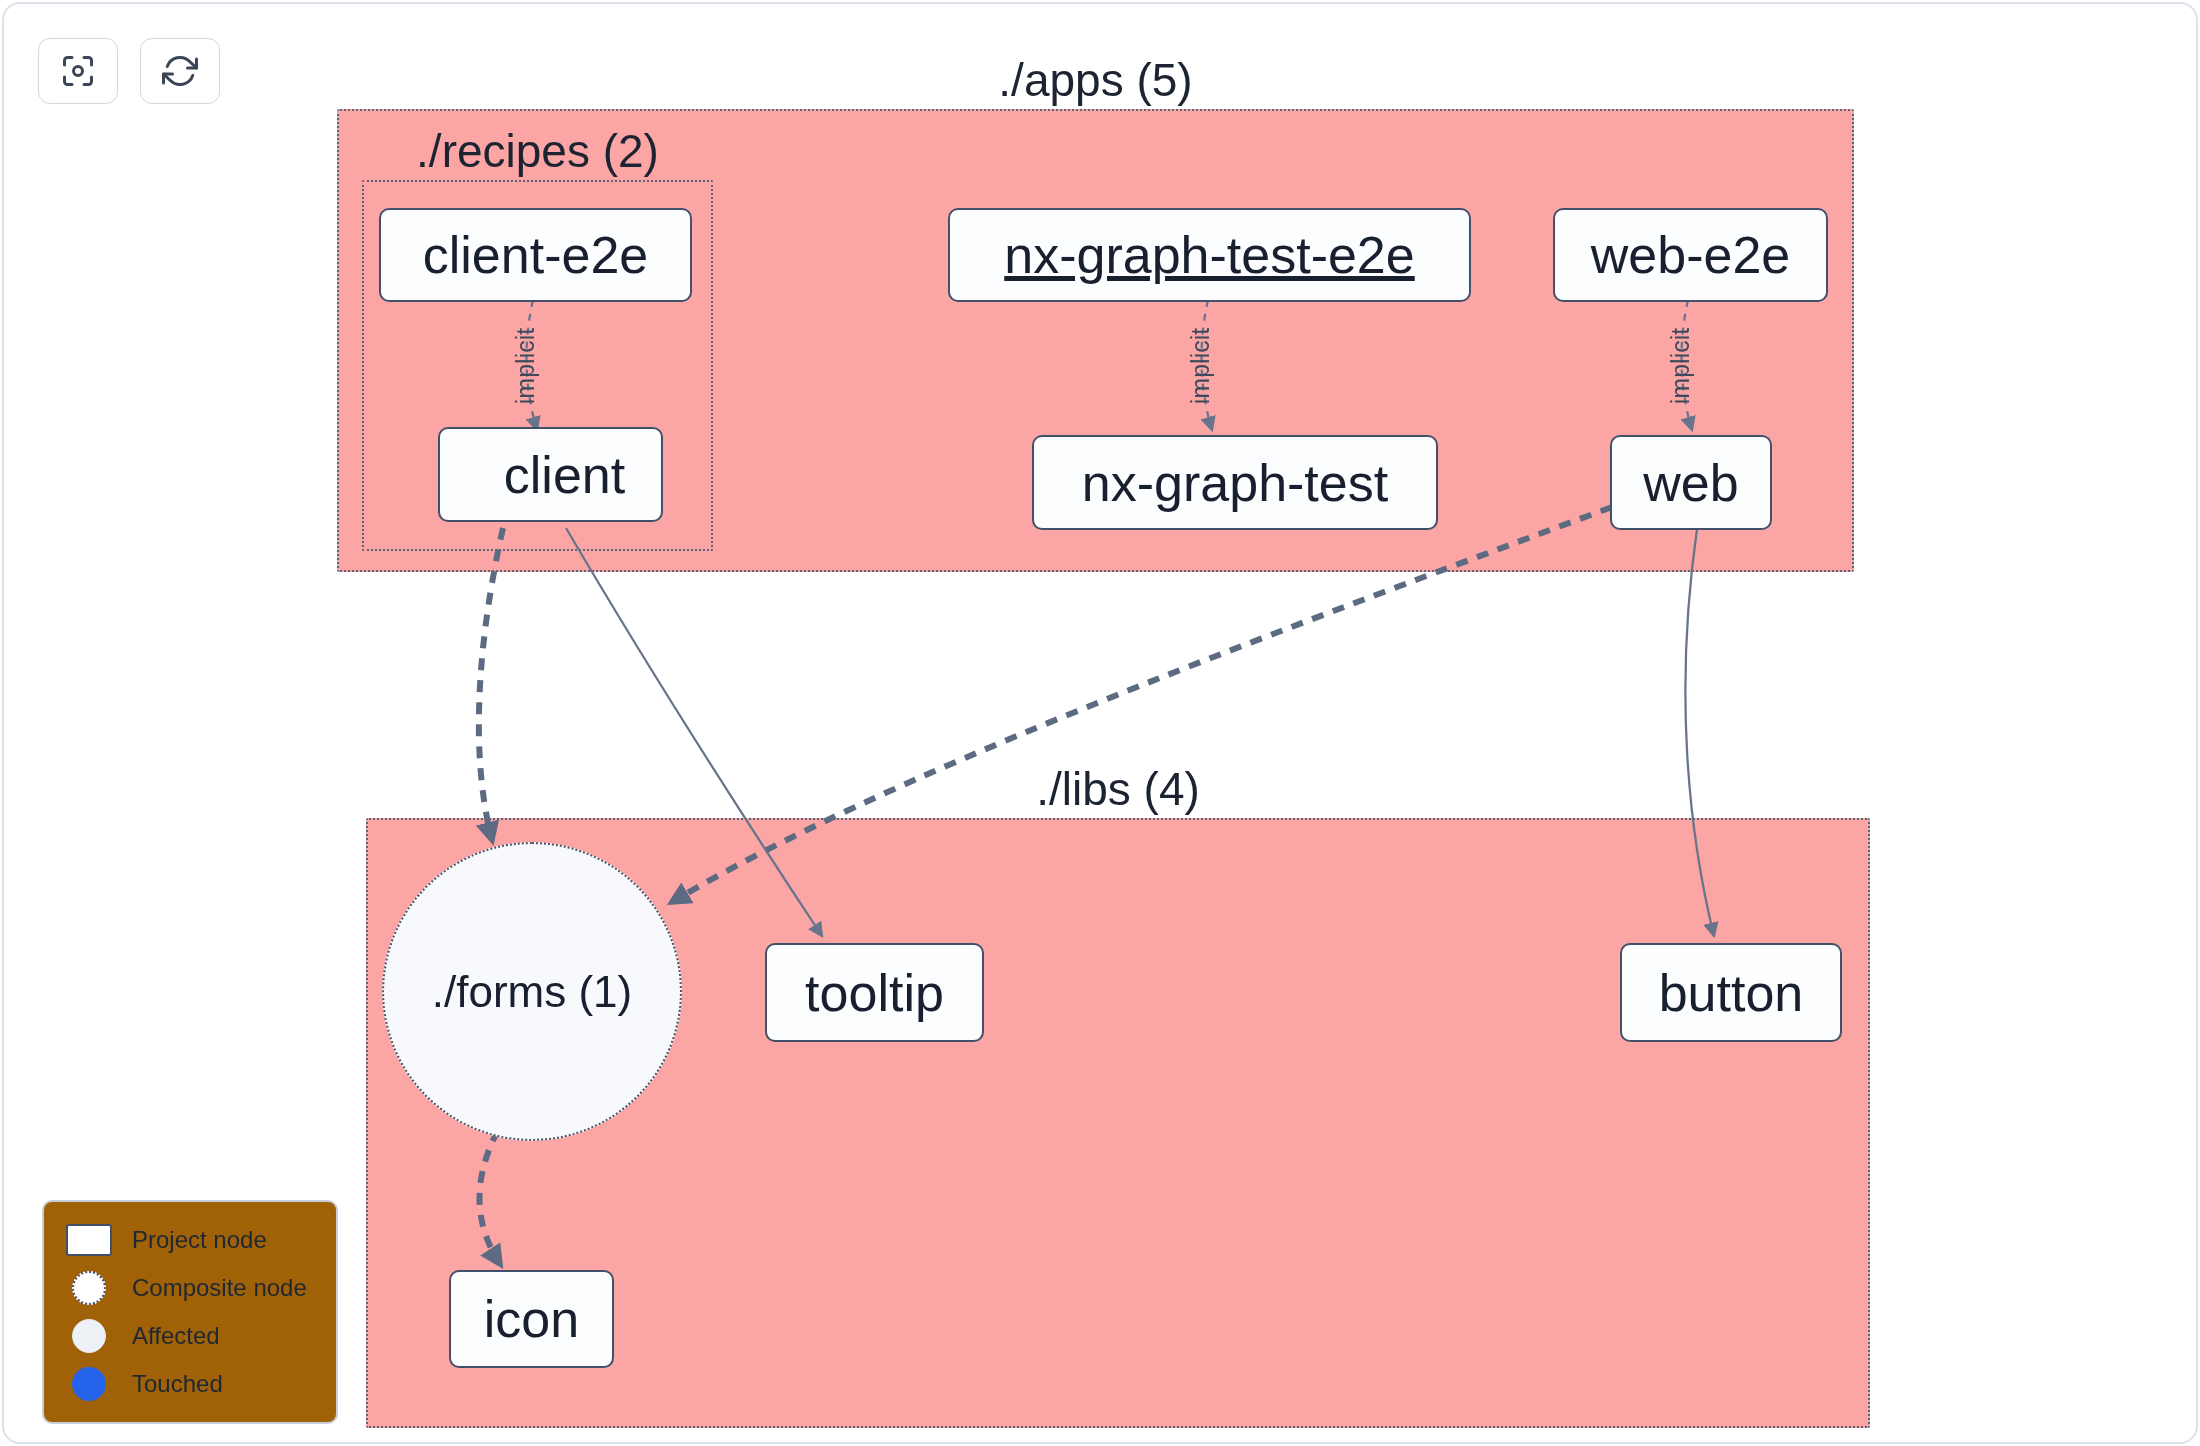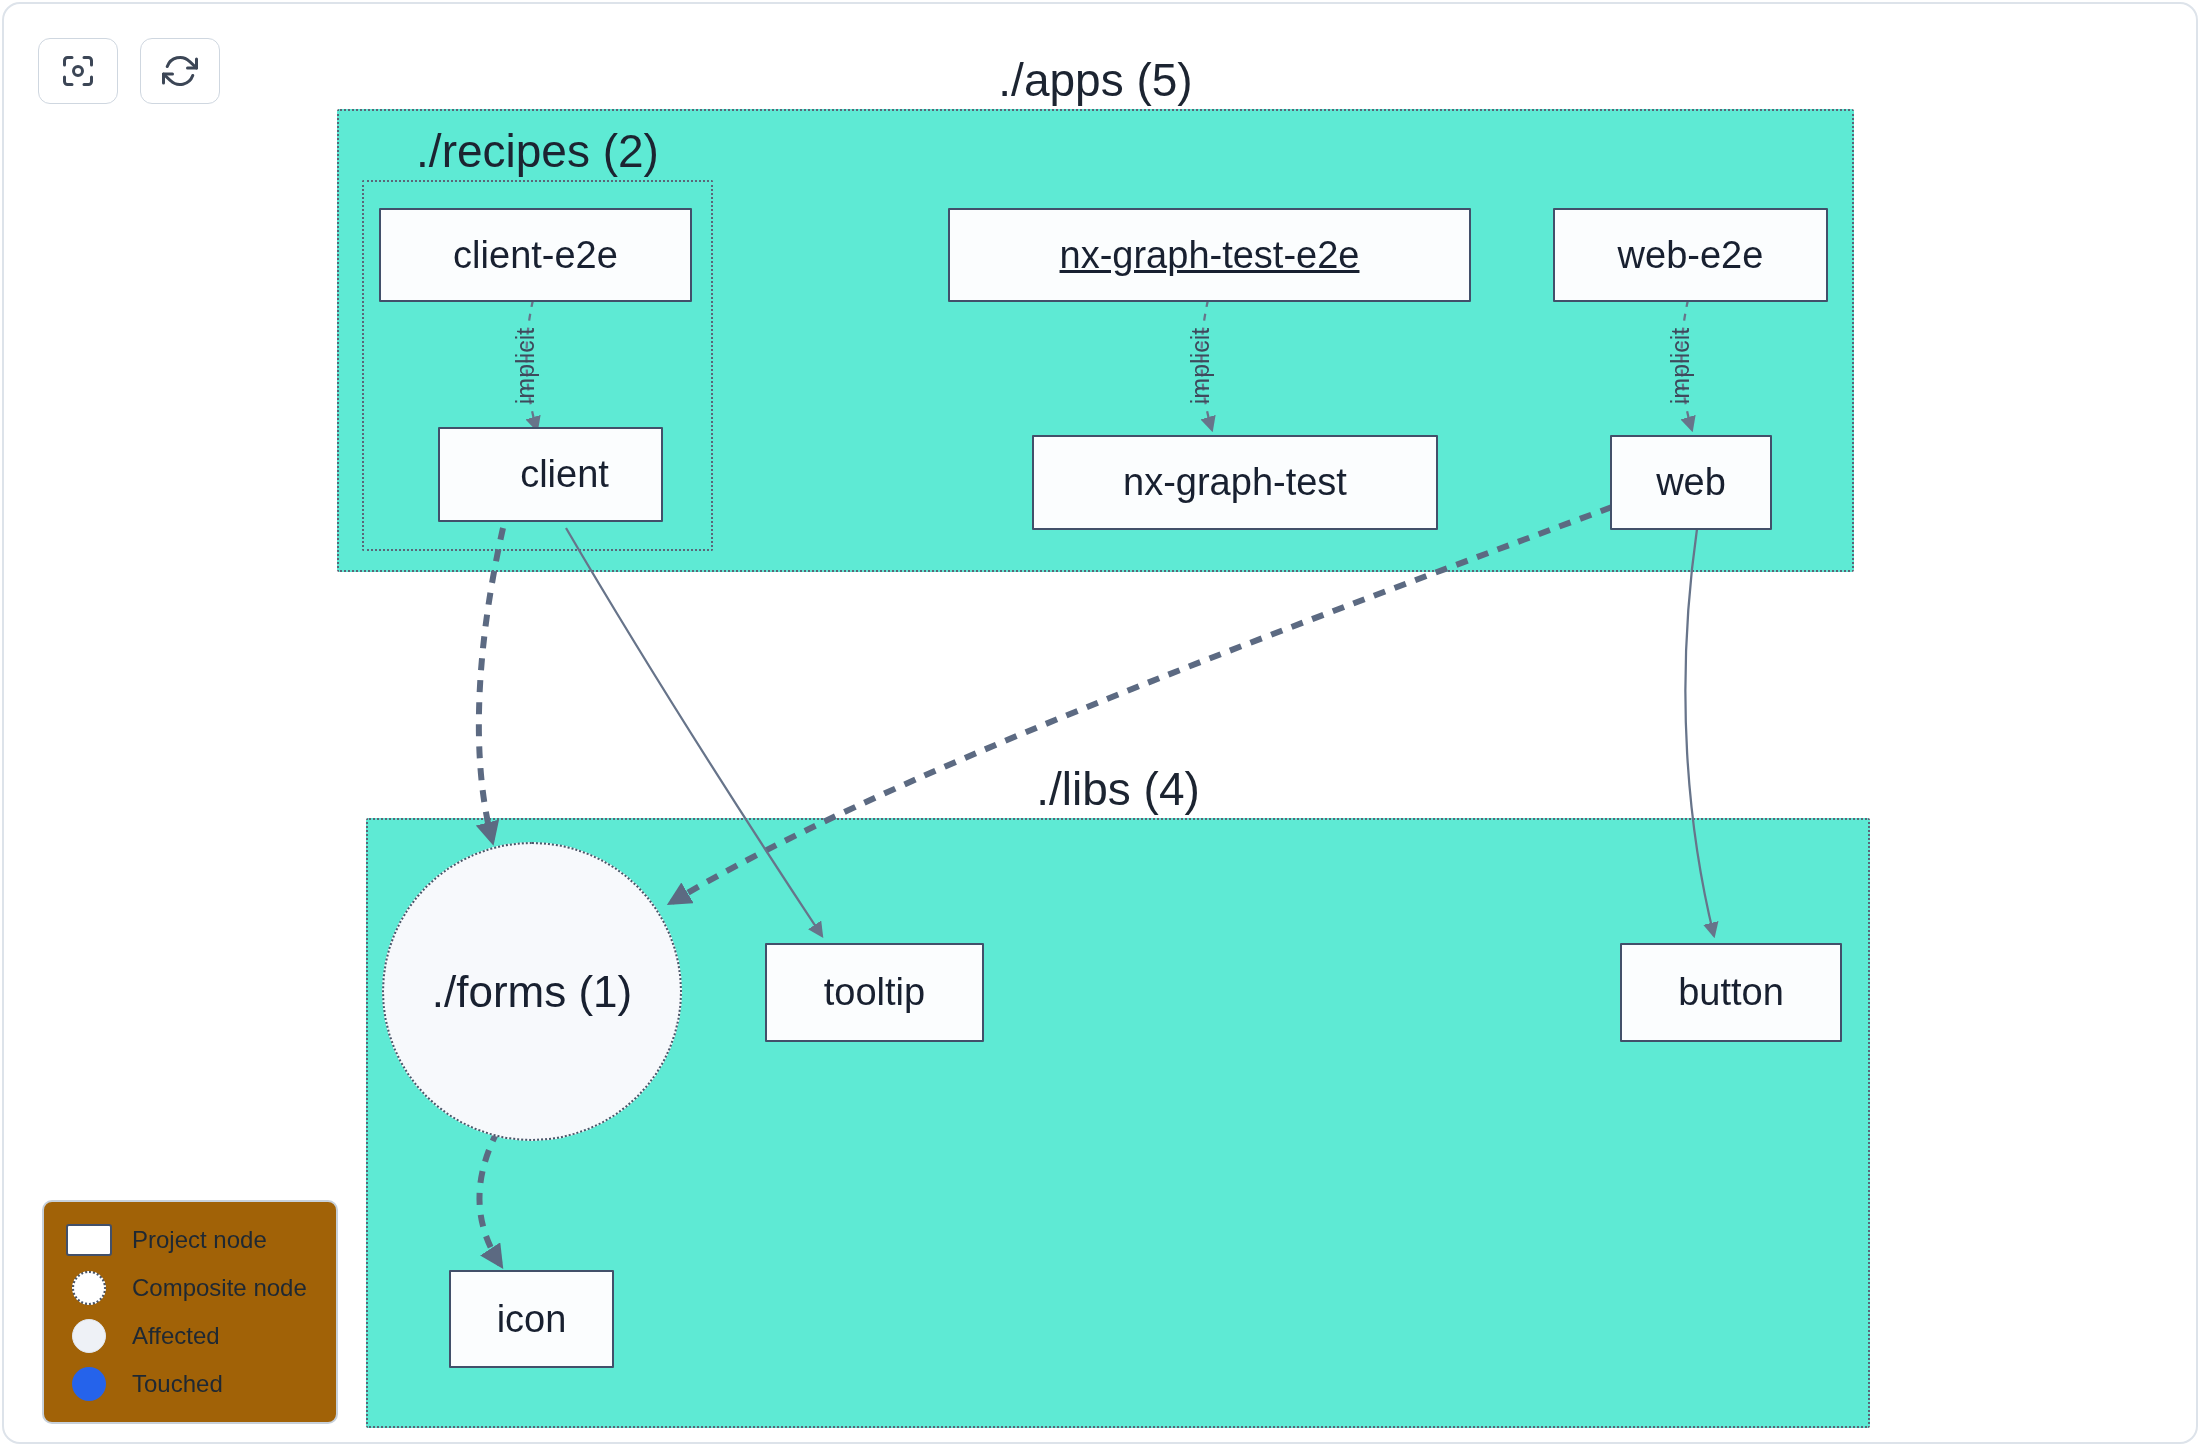--- a/index.html
+++ b/index.html
@@ -21,21 +21,21 @@
     width: 80px; height: 66px;
     background: #ffffff; border: 1.5px solid #cfd7e0; border-radius: 12px;
     display: flex; align-items: center; justify-content: center;
     cursor: pointer; padding: 0;
   }
   .toolbar-btn svg { stroke: #3c4656; fill: none; stroke-width: 2; stroke-linecap: round; stroke-linejoin: round; }
 
   
   .group {
     position: absolute; z-index: 1;
-    background: #5eead4;
+    background: #fca5a5;
     border: 2px dotted #5a6678;
     border-radius: 2px;
   }
   .group.nested { background: transparent; }
   .group-label {
     position: absolute; left: 50%; transform: translateX(-50%); top: -58px;
     font-size: 46px; color: #1c2431; white-space: nowrap;
   }
 
   
@@ -44,22 +44,22 @@
   .edge.implicit { stroke: #67748a; stroke-width: 2.25; stroke-dasharray: 7 7; }
   .edge.solid    { stroke: #67748a; stroke-width: 2.25; }
   .edge.thick    { stroke: #5c6a82; stroke-width: 6; stroke-dasharray: 12 10; }
   .edge-label { font-family: "Liberation Sans", "DejaVu Sans", sans-serif; font-size: 25px; fill: #3e4a5c; }
 
   
   .node {
     position: absolute; z-index: 3;
     display: flex; align-items: center; justify-content: center;
     background: #fbfdfe;
-    border: 2.5px solid #42506a; border-radius: 1px;
-    font-size: 38px; color: #182030; white-space: nowrap;
+    border: 2.5px solid #42506a; border-radius: 10px;
+    font-size: 52px; color: #182030; white-space: nowrap;
     cursor: pointer;
   }
   .node.composite {
     border-radius: 50%;
     border: 2.5px dotted #4a5568;
     background: #f7f9fc;
     font-size: 44px;
   }
 
   

